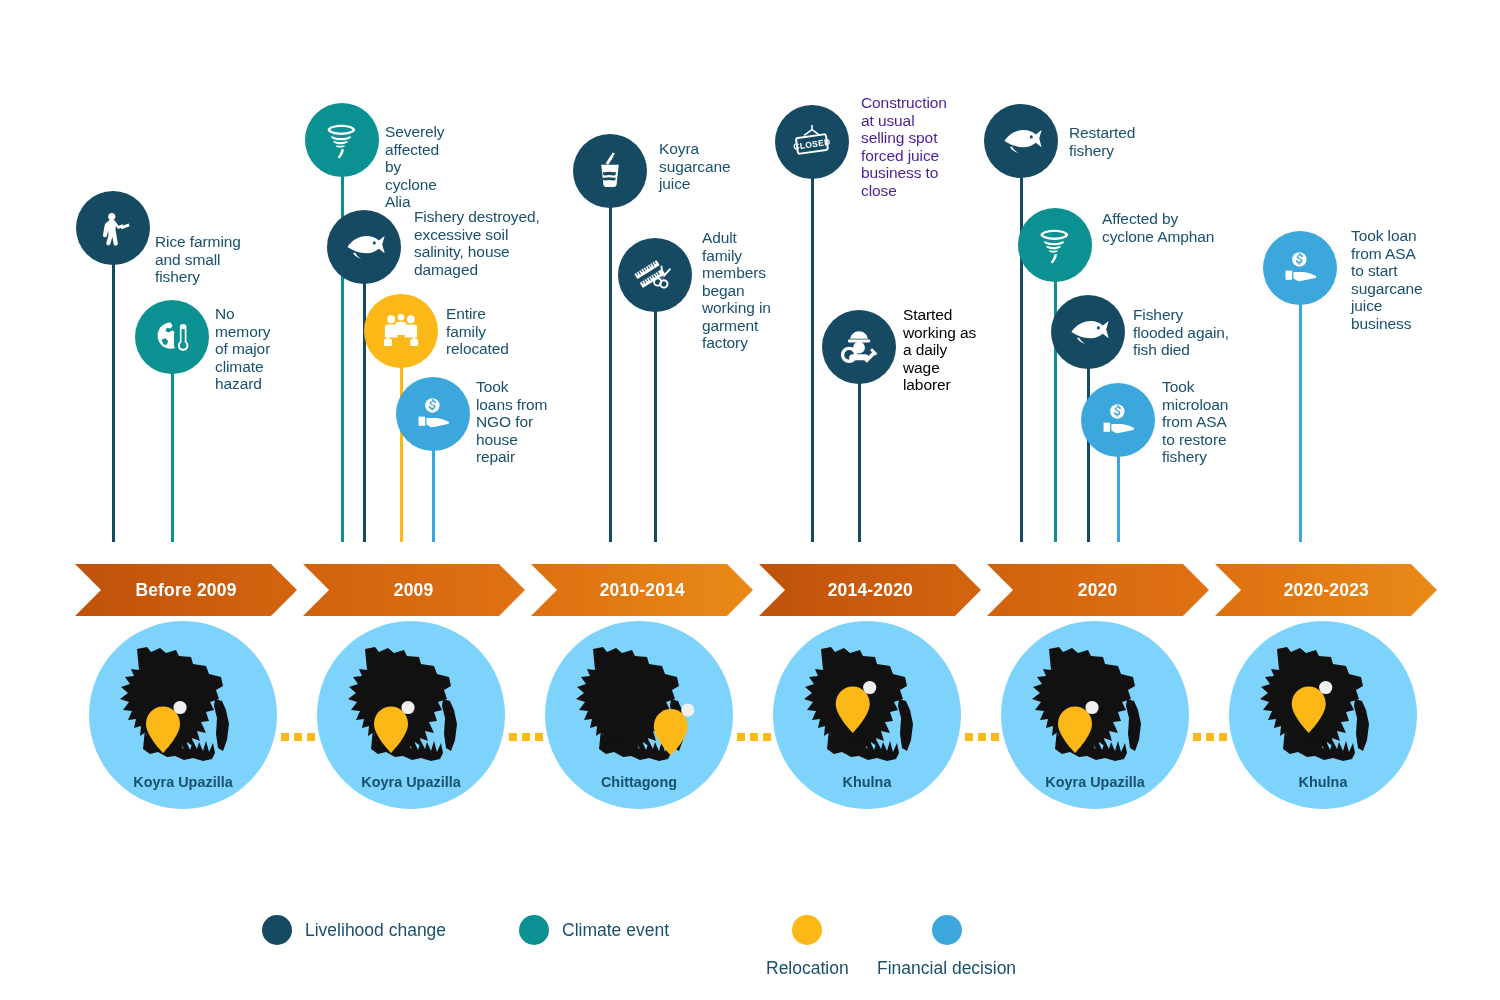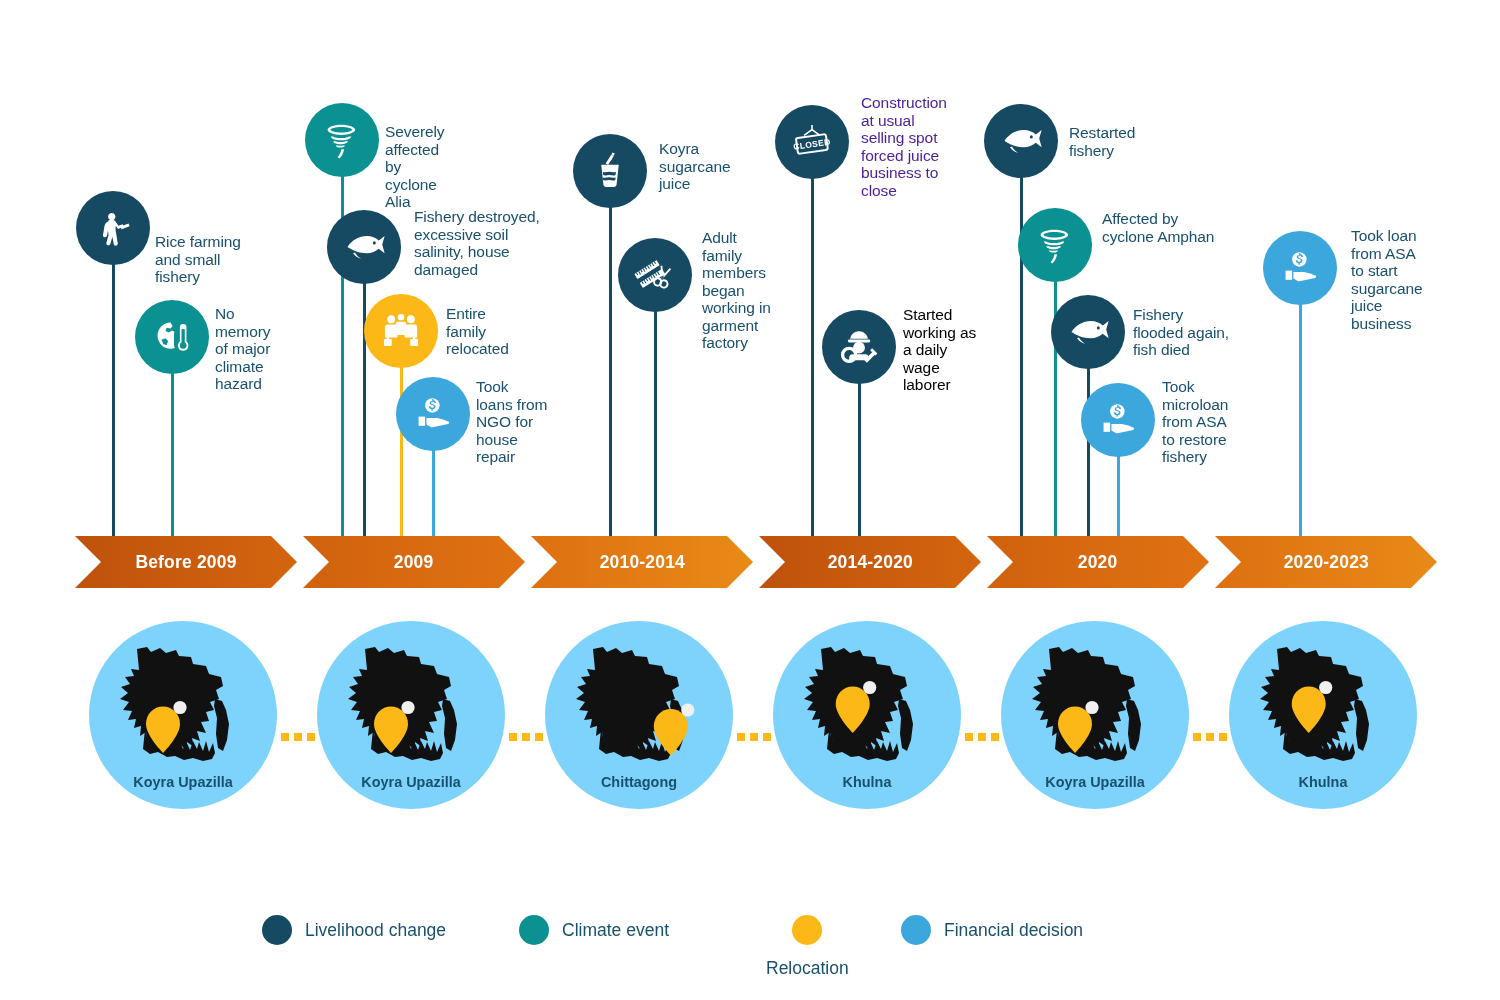--- a/index.html
+++ b/index.html
@@ -20,21 +20,21 @@
   .ev-label{
     position:absolute;
     color:#19506E;
     font-size:15.5px;
     line-height:17.5px;
     letter-spacing:-0.1px;
     white-space:pre-line;
   }
 
   
-  .band{position:absolute;left:0;top:536px;width:1500px;height:68px;}
+  .band{position:absolute;left:0;top:564px;width:1500px;height:68px;}
   .chev{
     position:absolute;height:52px;
     display:flex;align-items:center;justify-content:center;
     clip-path:polygon(0 0, calc(100% - 26px) 0, 100% 50%, calc(100% - 26px) 100%, 0 100%, 26px 50%);
   }
   .chev span{
     color:#ffffff;font-weight:bold;font-size:19px;
     letter-spacing:0.2px;
     font-family:"Liberation Sans Narrow","Liberation Sans",sans-serif;
     transform:scaleX(0.92);
@@ -423,21 +423,21 @@
         <span class="legtxt">Livelihood change</span>
       </div>
       <div class="legitem" style="left: 519px;">
         <span class="legdot" style="background:#0C9192"></span>
         <span class="legtxt">Climate event</span>
       </div>
       <div class="legitem" style="left: 766px; flex-direction: column;">
         <span class="legdot" style="background:#FBB816"></span>
         <span class="legtxt">Relocation</span>
       </div>
-      <div class="legitem" style="left: 901px;">
+      <div class="legitem" style="left: 877px; flex-direction: column;">
         <span class="legdot" style="background:#3BA7DC"></span>
         <span class="legtxt">Financial decision</span>
       </div>
     </div>
 
 <div class="dots" style="left: 281px;">
       <i></i>
       <i></i>
       <i></i>
     </div>

